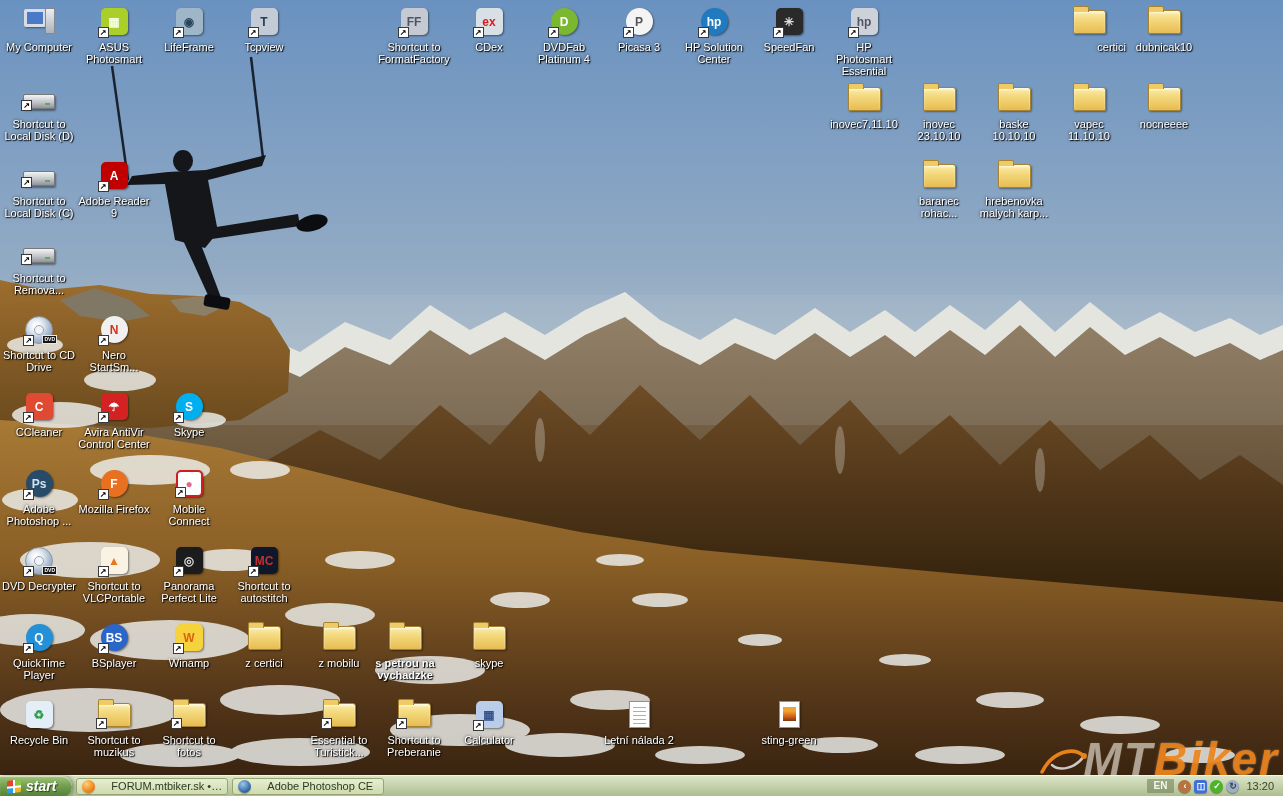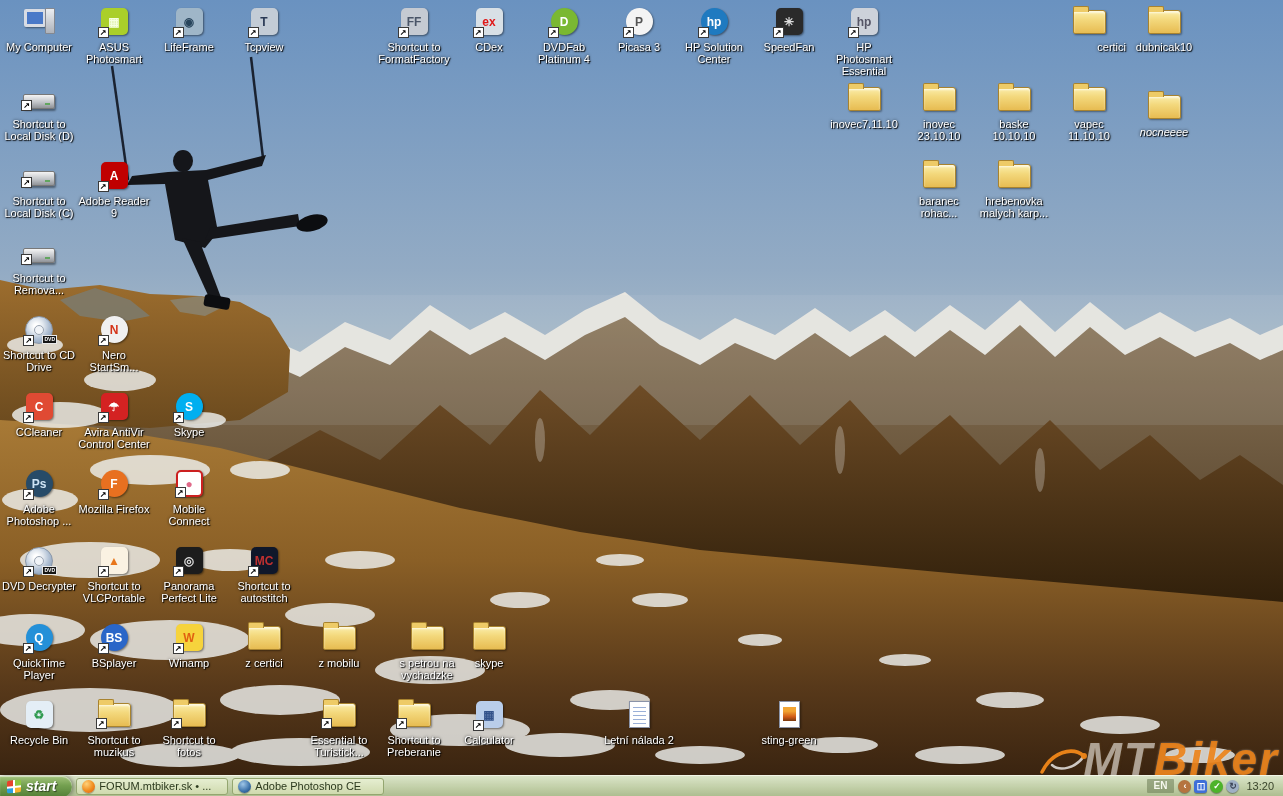--- a/index.html
+++ b/index.html
@@ -65,21 +65,21 @@
     box-shadow:inset 0 1px 1px rgba(255,255,255,.55),2px 0 4px rgba(0,0,0,.35);}
   .win-flag{width:14px;height:13px;border-radius:2px;transform:skewY(-6deg);
     background:
       linear-gradient(#fff,#fff) 50% 0/2px 100% no-repeat,
       linear-gradient(#fff,#fff) 0 50%/100% 2px no-repeat,
       conic-gradient(#8cc63f 0 25%,#f8b229 0 50%,#2a9fe0 0 75%,#e8432c 0);}
   .start-label{color:#fff;font-weight:bold;font-style:italic;font-size:14px;text-shadow:1px 1px 1px rgba(0,0,0,.55);}
   .tasks{display:flex;align-items:center;height:100%;}
   .task-btn{height:17px;margin-left:4px;width:152px;display:flex;align-items:center;gap:4px;padding:0 5px;
     background:linear-gradient(180deg,#e6eed1,#cfdaae);border:1px solid #94a670;border-radius:3px;cursor:pointer;}
-  .task-label{font-size:11px;color:#2c3a1e;white-space:nowrap;overflow:hidden;text-overflow:ellipsis;}
+  .task-label{font-size:11px;color:#2c3a1e;white-space:nowrap;overflow:hidden;text-overflow:ellipsis;margin-left:12px;}
   .task-icon{width:13px;height:13px;flex:0 0 auto;border-radius:50%;box-shadow:0 1px 1px rgba(0,0,0,.3);}
   .task-icon.firefox-icon{background:radial-gradient(circle at 35% 30%,#ffd27a,#f08c1e 55%,#d8581a);}
   .task-icon.photoshop-icon{border-radius:50%;background:radial-gradient(circle at 38% 32%,#9ec6e8,#3a70a8 60%,#1c3c62);}
   .tray{margin-left:auto;height:100%;display:flex;align-items:center;gap:4px;padding:0 9px 0 6px;}
   .lang{font-size:10px;font-weight:bold;color:#f6f8ee;background:rgba(108,124,84,.55);height:14px;line-height:14px;
     padding:0 7px;border-radius:1px;cursor:pointer;}
   .tray-icons{display:flex;align-items:center;gap:3px;}
   .tray-ico{width:13px;height:13px;border-radius:50%;display:flex;align-items:center;justify-content:center;
     font-size:9px;font-weight:bold;color:#fff;box-shadow:0 1px 1px rgba(0,0,0,.35);cursor:pointer;}
   .tray-ico.network-status-icon{border-radius:3px;}
@@ -482,21 +482,21 @@
         <div class="di" style="left: 377px; top: 5px;">
     <div class="glyph-wrap">
       <div class="glyph k-tile" style="background: rgb(197, 202, 210); color: rgb(74, 85, 104);">
         <span class="glyph-letter">FF</span>
         <span class="shortcut-arrow"></span>
 
       </div>
     </div>
     <div class="icon-label">Shortcut to FormatFactory</div>
   </div>
-        <div class="di" style="left: 390px; top: 621px;">
+        <div class="di" style="left: 368px; top: 621px; font-weight: bold;">
     <div class="glyph-wrap">
       <div class="glyph k-folder">
         <span class="glyph-letter"></span>
 
       </div>
     </div>
     <div class="icon-label">s petrou na vychadzke</div>
   </div>
         <div class="di" style="left: 377px; top: 698px;">
     <div class="glyph-wrap">
@@ -670,21 +670,21 @@
   </div>
         <div class="di" style="left: 1127px; top: 5px;">
     <div class="glyph-wrap">
       <div class="glyph k-folder">
         <span class="glyph-letter"></span>
 
       </div>
     </div>
     <div class="icon-label">dubnicak10</div>
   </div>
-        <div class="di" style="left: 1127px; top: 90px; font-style: italic;">
+        <div class="di" style="left: 1127px; top: 82px;">
     <div class="glyph-wrap">
       <div class="glyph k-folder">
         <span class="glyph-letter"></span>
 
       </div>
     </div>
     <div class="icon-label">nocneeee</div>
   </div>
       </div>
   </div>

